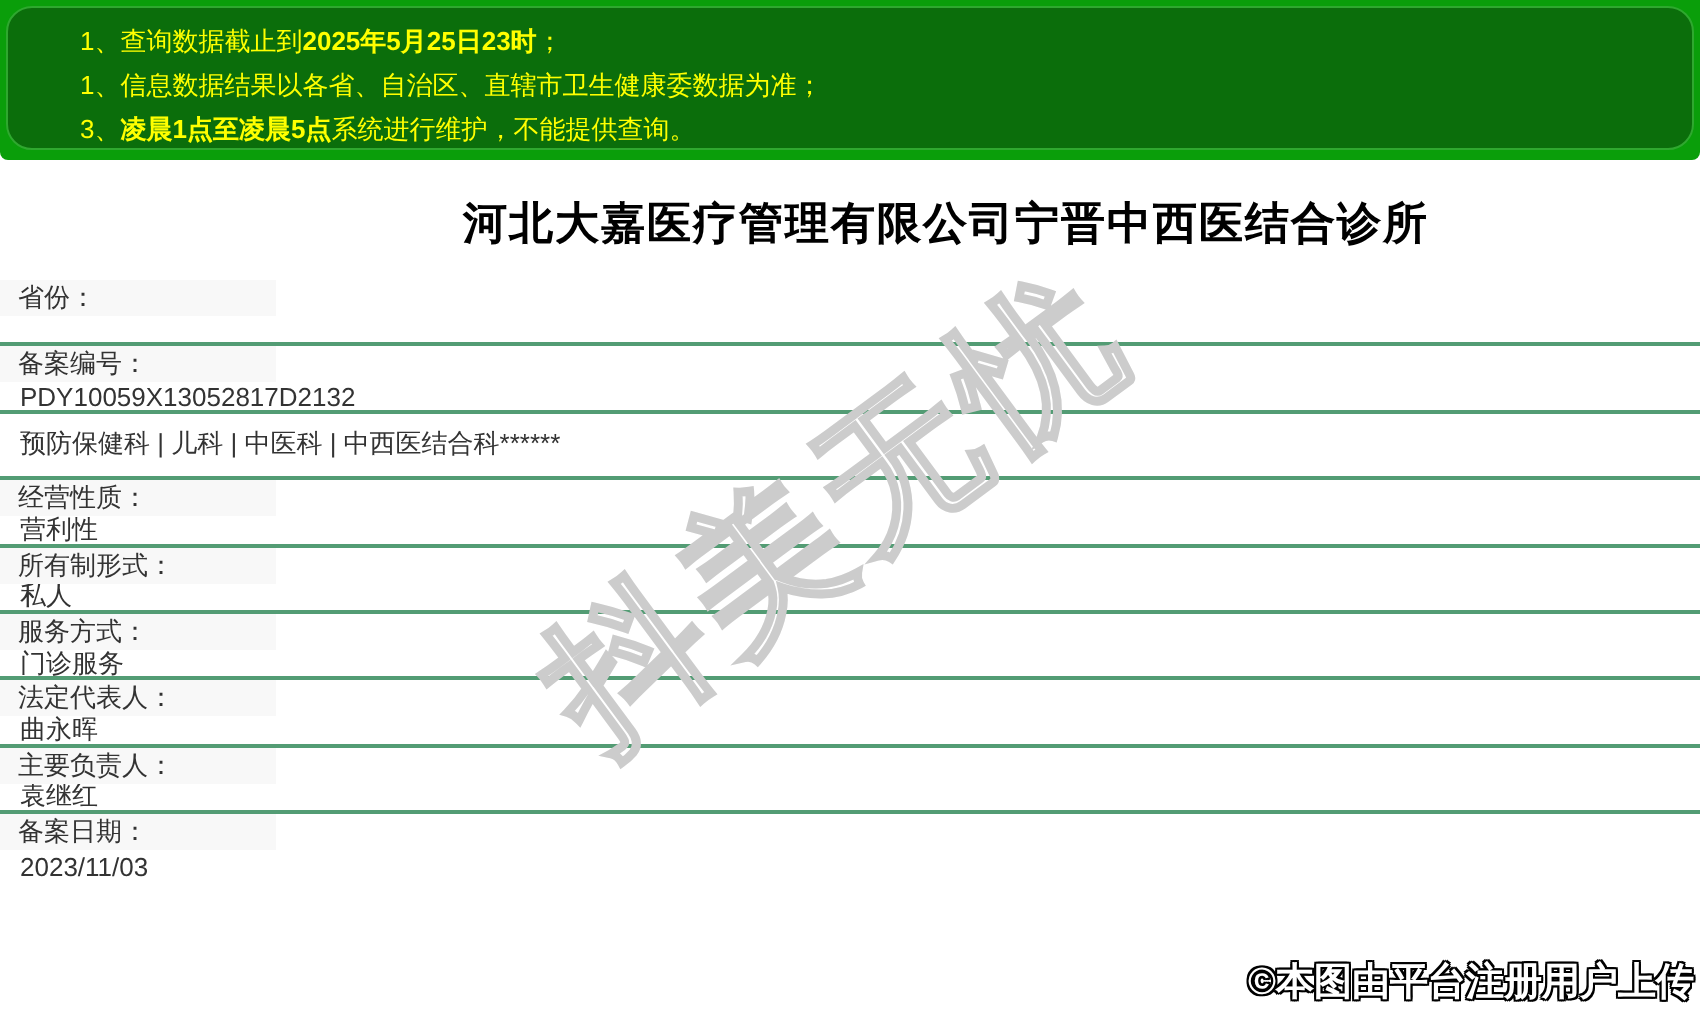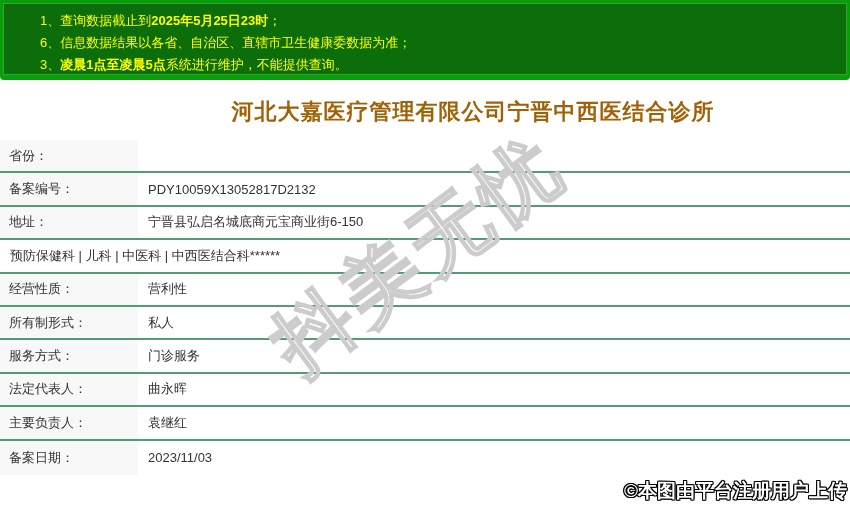--- a/index.html
+++ b/index.html
@@ -19,21 +19,21 @@
     width: 850px;
     height: 80px;
     background: #0a9e0a;
     border-radius: 0 0 4px 4px;
   }
   .banner-panel {
     position: absolute;
     top: 3px; left: 3px; right: 3px; bottom: 5px;
     background: #0b6e0b;
     border: 1px solid #2fa82f;
-    border-radius: 0;
+    border-radius: 13px;
     box-sizing: border-box;
     padding: 6px 0 0 36px;
   }
   .notice-line {
     color: #ffff00;
     font-size: 13px;
     line-height: 22px;
     white-space: nowrap;
   }
   .notice-line b { font-weight: 700; }
@@ -42,33 +42,34 @@
     position: absolute;
     top: 80px; left: 0;
     width: 850px;
     height: 60px;
     box-sizing: border-box;
     padding-top: 17px;
     padding-left: 96px;
     text-align: center;
     font-size: 22px;
     font-weight: 700;
-    color: #a16207;
+    color: #000000;
     letter-spacing: 1px;
   }
   
   .info-table {
     position: absolute;
     top: 140px; left: 0;
     width: 850px;
   }
   .row {
     display: flex;
     height: 31.4px;
     border-bottom: 2px solid #539c74;
+    flex-direction: column;
   }
   .row:last-child { border-bottom: none; height: 34px; }
   .row-label {
     width: 129px;
     padding-left: 9px;
     background: #f8f8f8;
     display: flex;
     align-items: center;
     font-size: 13px;
     color: #333333;
@@ -118,38 +119,34 @@
     z-index: 6;
     white-space: nowrap;
   }
 </style>
 </head>
 <body>
 
 <div class="banner-band">
   <div class="banner-panel">
     <div class="notice-line"><span>1、查询数据截止到</span><b>2025年5月25日23时</b><span>；</span></div>
-    <div class="notice-line"><span>6、信息数据结果以各省、自治区、直辖市卫生健康委数据为准；</span><b></b><span></span></div>
+    <div class="notice-line"><span>1、信息数据结果以各省、自治区、直辖市卫生健康委数据为准；</span><b></b><span></span></div>
     <div class="notice-line"><span>3、</span><b>凌晨1点至凌晨5点</b><span>系统进行维护，不能提供查询。</span></div>
   </div>
 </div>
 
 <div class="page-title">河北大嘉医疗管理有限公司宁晋中西医结合诊所</div>
 
 <div class="info-table">
   <div class="row">
     <div class="row-label">省份：</div>
   </div>
   <div class="row">
     <div class="row-label">备案编号：</div>
     <div class="row-value">PDY10059X13052817D2132</div>
-  </div>
-  <div class="row">
-    <div class="row-label">地址：</div>
-    <div class="row-value">宁晋县弘启名城底商元宝商业街6-150</div>
   </div>
   <div class="row">
     <div class="row-value">预防保健科 | 儿科 | 中医科 | 中西医结合科******</div>
   </div>
   <div class="row">
     <div class="row-label">经营性质：</div>
     <div class="row-value">营利性</div>
   </div>
   <div class="row">
     <div class="row-label">所有制形式：</div>

